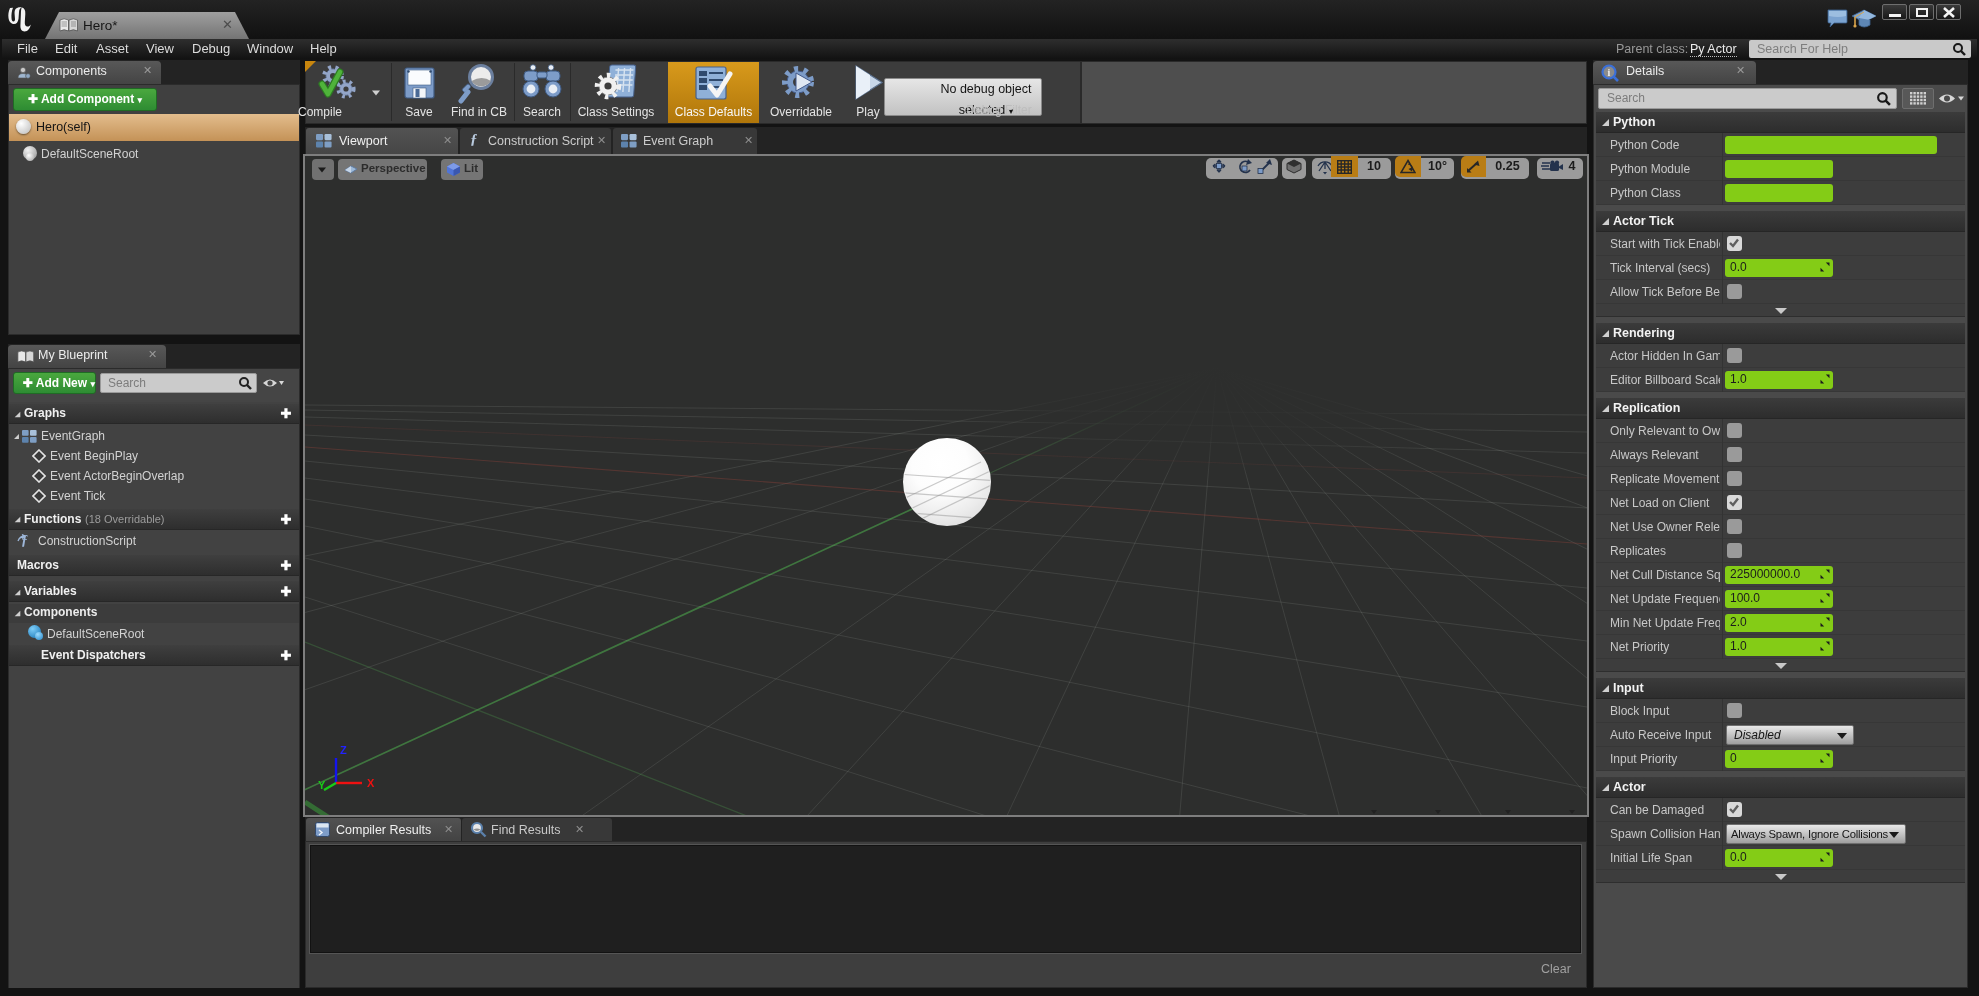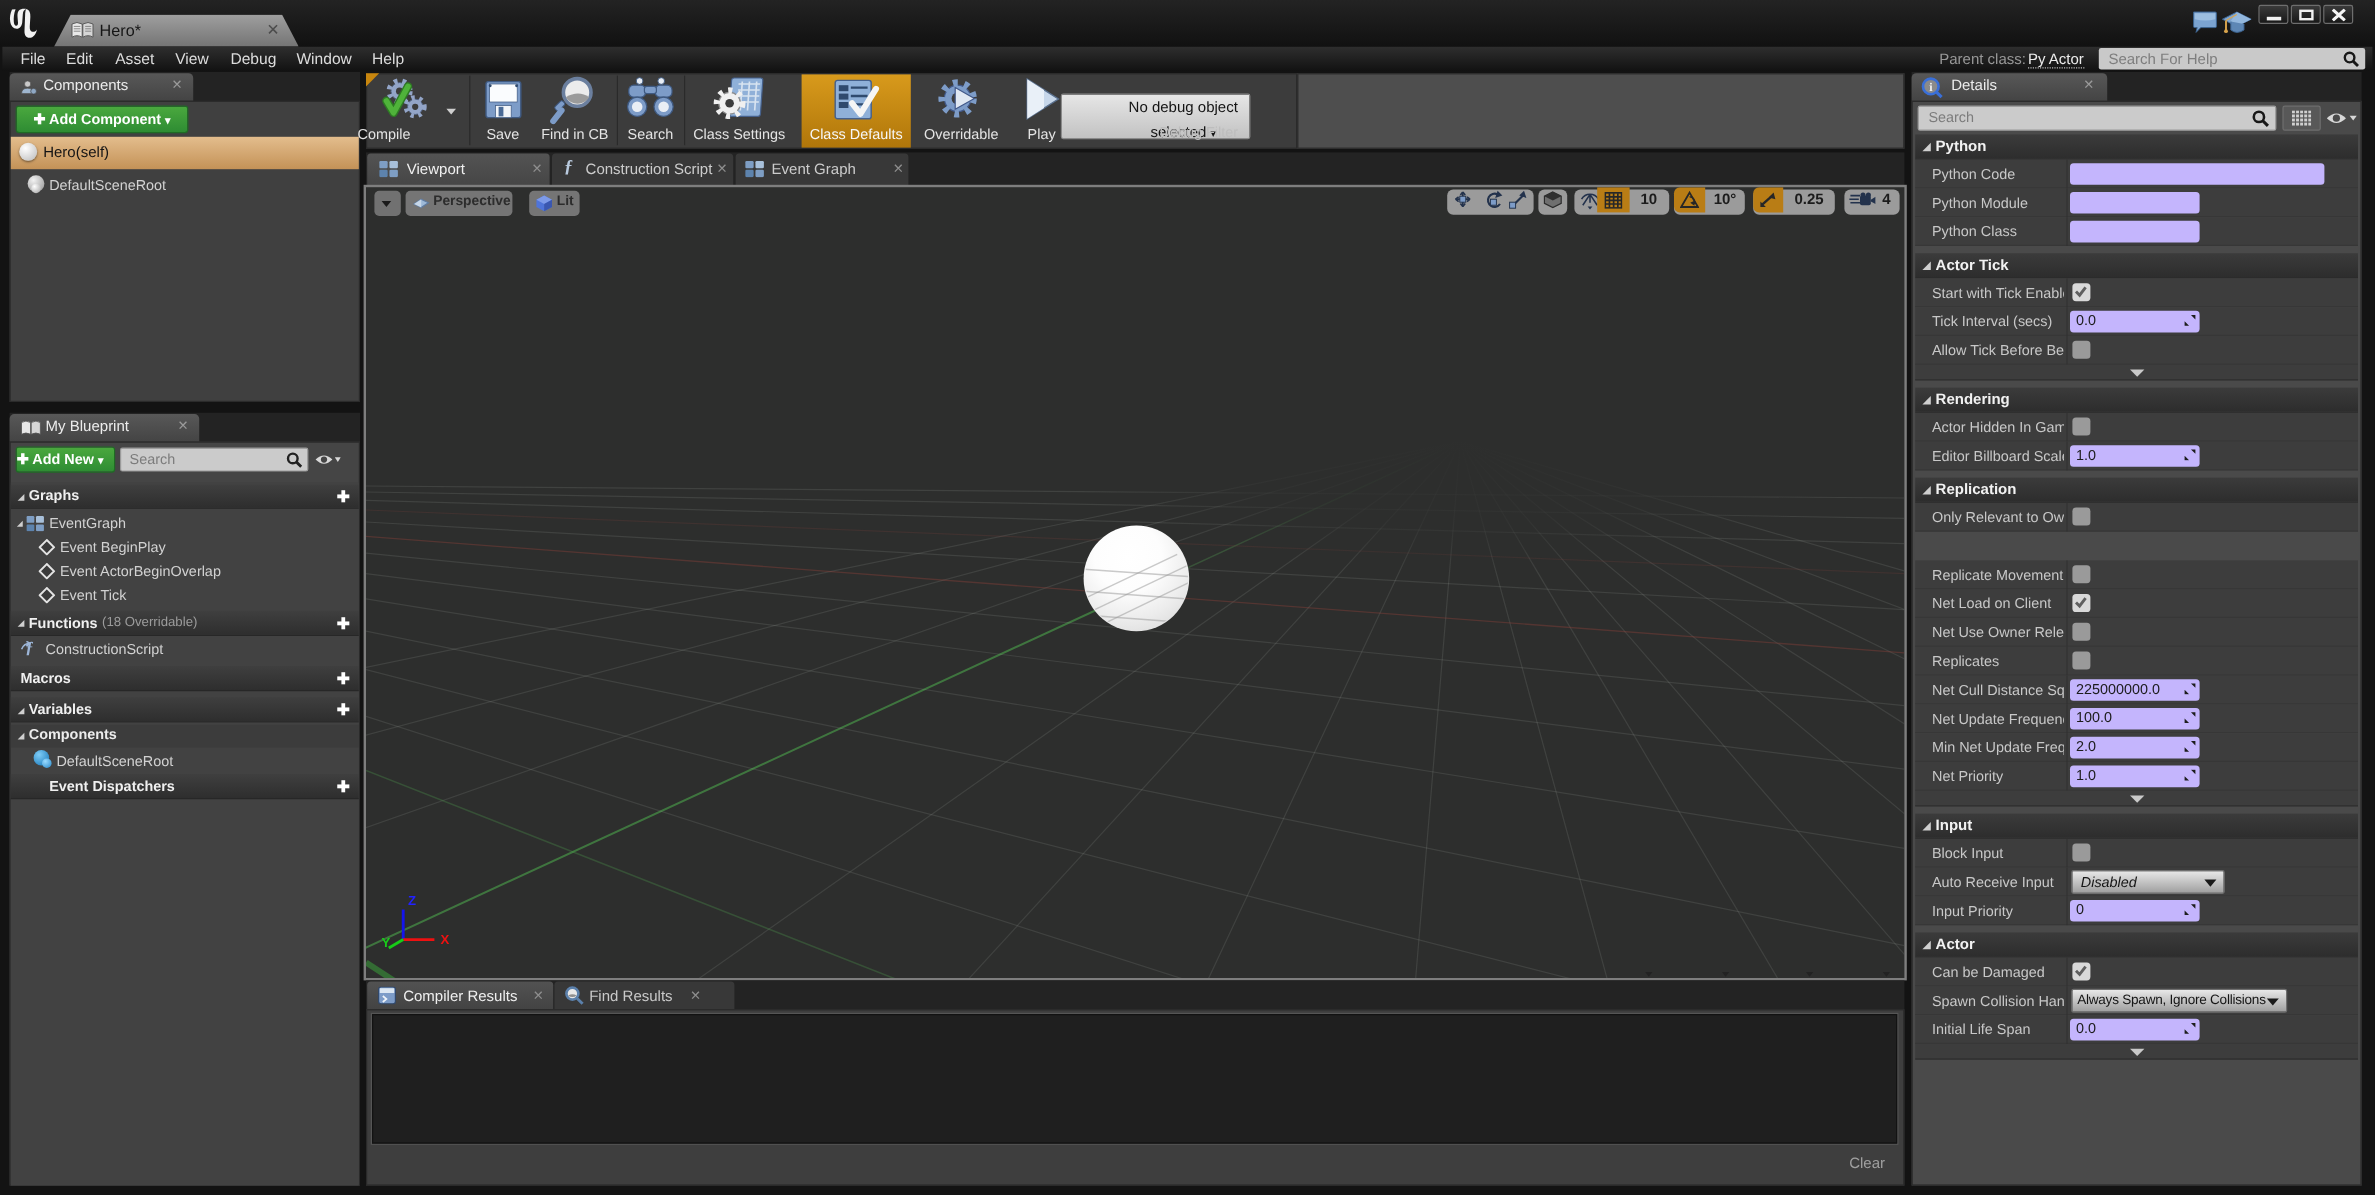--- a/index.html
+++ b/index.html
@@ -15,21 +15,21 @@
 .exp{width:0;height:0;border-bottom:7px solid #cfcfcf;border-left:7px solid transparent;}
 .plus{position:absolute;right:6px;top:3px;width:14px;height:14px;color:#fff;font-weight:bold;font-size:13px;text-align:center;line-height:14px;}
 .row{color:#d2d2d2;font-size:12px;}
 .drow{position:absolute;left:1596px;width:369px;height:24px;background:#3d3d3d;border-bottom:1px solid #373737;}
 .dlabel{position:absolute;left:14px;top:5px;width:110px;color:#c8c8c8;font-size:12px;white-space:nowrap;overflow:hidden;}
 .dhdr{position:absolute;left:1596px;width:369px;height:21px;background:linear-gradient(#3b3b3b,#2d2d2d);border-bottom:1px solid #262626;}
 .dhdr .t{position:absolute;left:17px;top:3px;color:#f2f2f2;font-weight:bold;font-size:12.5px;}
 .dhdr .exp{position:absolute;left:6px;top:7px;}
 .cb{position:absolute;left:131px;top:4px;width:15px;height:15px;border-radius:3px;background:#9a9a9a;}
 .cb.on{background:#d9d9d9;}
-.numin{position:absolute;left:129px;top:3px;height:18px;background:#c4b5fd;border-radius:3px;color:#1c1c1c;font-size:12px;line-height:17px;padding-left:5px;}
+.numin{position:absolute;left:129px;top:3px;height:18px;background:#84cc16;border-radius:3px;color:#1c1c1c;font-size:12px;line-height:17px;padding-left:5px;}
 .spin{position:absolute;right:3px;top:3px;width:10px;height:10px;}
 .ddown{position:absolute;left:130px;top:2px;height:20px;background:linear-gradient(#e8e8e8,#9f9f9f);border:1px solid #6f6f6f;border-radius:2px;color:#151515;font-size:12px;line-height:18px;padding-left:7px;}
 .caret{width:0;height:0;border-left:5px solid transparent;border-right:5px solid transparent;border-top:6px solid #1a1a1a;}
 .vexp{position:absolute;left:1596px;width:369px;height:13px;background:#3d3d3d;border-bottom:1px solid #2e2e2e;}
 .vexp:after{content:"";position:absolute;left:50%;top:4px;margin-left:-6px;border-left:6px solid transparent;border-right:6px solid transparent;border-top:6px solid #c9c9c9;}
 .tbtn{position:absolute;top:66px;text-align:center;color:#e4e4e4;font-size:12px;}
 .sep{position:absolute;top:63px;width:1px;height:58px;background:#2a2a2a;}
 .pill{position:absolute;top:2px;height:21px;background:#9b9b9b;border-radius:5px;color:#1c1c1c;font-weight:bold;font-size:12px;}
 .pcell-o{position:absolute;top:0;height:21px;background:#b97d15;}
 .minicaret{position:absolute;bottom:1px;left:50%;margin-left:-3px;width:0;height:0;border-left:3px solid transparent;border-right:3px solid transparent;border-top:4px solid #222;}
@@ -114,21 +114,21 @@
 
 <div class="abs paneltabs" style="left:8px;top:344px;width:292px;height:24px;"></div>
 <div class="ptab" style="left:8px;top:345px;width:158px;height:23px;"></div>
 <svg class="abs" style="left:17px;top:349px;" width="18" height="16" viewBox="0 0 20 17">
   <path d="M1,3 Q5,0.5 9.5,3 L9.5,14 Q5,11.5 1,14 Z" fill="#e8e8e8" stroke="#555" stroke-width="0.8"></path>
   <path d="M18.5,3 Q14.5,0.5 10,3 L10,14 Q14.5,11.5 18.5,14 Z" fill="#d6d6d6" stroke="#555" stroke-width="0.8"></path>
 </svg>
 <div class="abs" style="left:38px;top:348px;color:#ececec;font-size:12.5px;">My Blueprint</div>
 <div class="abs" style="left:148px;top:348px;color:#9a9a9a;font-size:11px;">✕</div>
 <div class="abs" style="left:8px;top:368px;width:292px;height:620px;background:#454545;border:1px solid #2b2b2b;"></div>
-<div class="abs greenbtn" style="left:13px;top:372px;width:83px;height:22px;line-height:20px;text-align:left;">✚ Add New <span style="font-size:9px;">▾</span></div>
+<div class="abs greenbtn" style="left:13px;top:372px;width:83px;height:22px;line-height:20px;text-align:right;">✚ Add New <span style="font-size:9px;">▾</span></div>
 <div class="abs lightin" style="left:100px;top:373px;width:157px;height:20px;line-height:18px;padding-left:7px;">Search</div>
 <svg class="abs" style="left:238px;top:376px;" width="14" height="14" viewBox="0 0 14 14">
       <circle cx="6" cy="6" r="4" fill="none" stroke="#222" stroke-width="2"></circle>
       <path d="M9,9 L13,13" stroke="#222" stroke-width="2.4"></path>
     </svg>
 <svg class="abs" style="left:262px;top:377px;" width="22" height="12" viewBox="0 0 22 12">
       <path d="M1,6 Q8,-1 15,6 Q8,13 1,6 Z" fill="#d8d8d8"></path>
       <circle cx="8" cy="6" r="2.6" fill="#454545"></circle>
       <path d="M17,4 L22,4 L19.5,8 Z" fill="#d8d8d8"></path>
     </svg>
@@ -593,20 +593,25 @@
     </div>
 <div class="dhdr" style="top:398px;">
       <span class="exp"></span>
       <span class="t">Replication</span>
     </div>
 <div class="drow" style="top:419px;height:24px;">
       <div style="position:absolute;left:126px;top:0;width:1px;height:24px;background:#333;"></div>
       <div class="dlabel">Only Relevant to Owner</div>
       <div class="cb"></div>
     </div>
+<div class="drow" style="top:443px;height:24px;">
+      <div style="position:absolute;left:126px;top:0;width:1px;height:24px;background:#333;"></div>
+      <div class="dlabel">Always Relevant</div>
+      <div class="cb"></div>
+    </div>
 <div class="drow" style="top:491px;height:24px;">
       <div style="position:absolute;left:126px;top:0;width:1px;height:24px;background:#333;"></div>
       <div class="dlabel">Net Load on Client</div>
       <div class="cb on">
         <svg style="position:absolute;left:1px;top:1px;" width="12" height="12" viewBox="0 0 12 12">
           <path d="M2,6 L5,9 L10,2.5" fill="none" stroke="#5f5f5f" stroke-width="2.4"></path>
         </svg>
       </div>
     </div>
 <div class="drow" style="top:467px;height:24px;">

